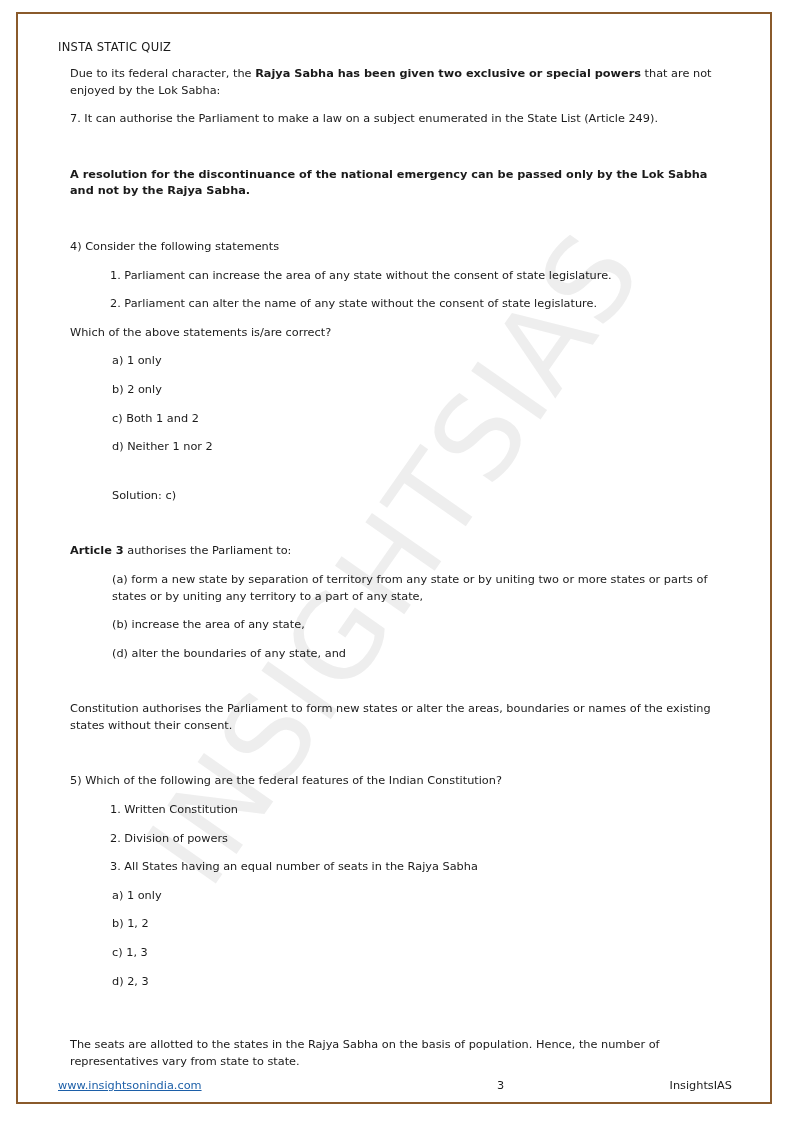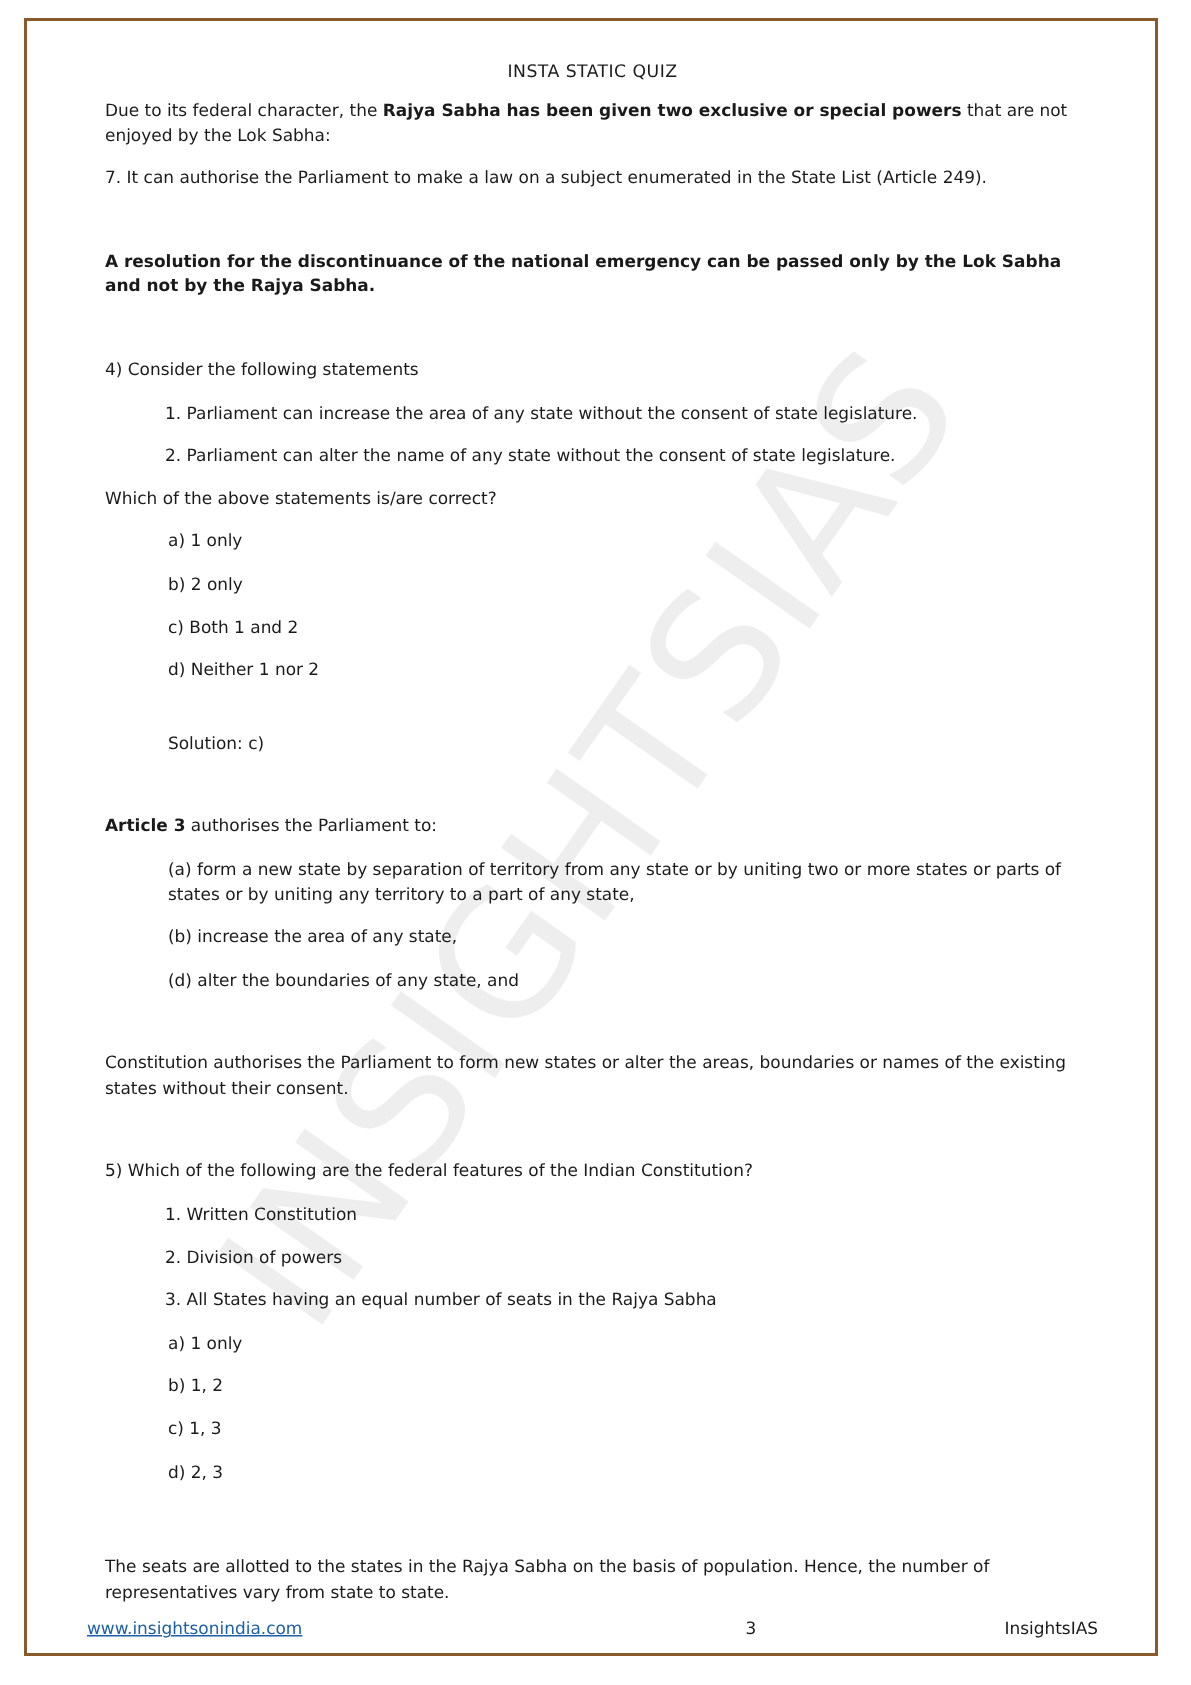--- a/index.html
+++ b/index.html
@@ -46,21 +46,21 @@
     color: rgba(120,120,120,0.13);
     transform: rotate(-55deg);
     white-space: nowrap;
   }
   .content {
     position: relative;
     z-index: 2;
     padding: 26px 38px 0 40px;
   }
   .header {
-    text-align: center;
+    text-align: left;
     font-size: 11.5px;
     letter-spacing: 0.3px;
     color: #1a1a1a;
     margin-bottom: 8px;
   }
   p, div.line {
     font-size: 11.3px;
     line-height: 1.47;
     margin: 12px;
   }

